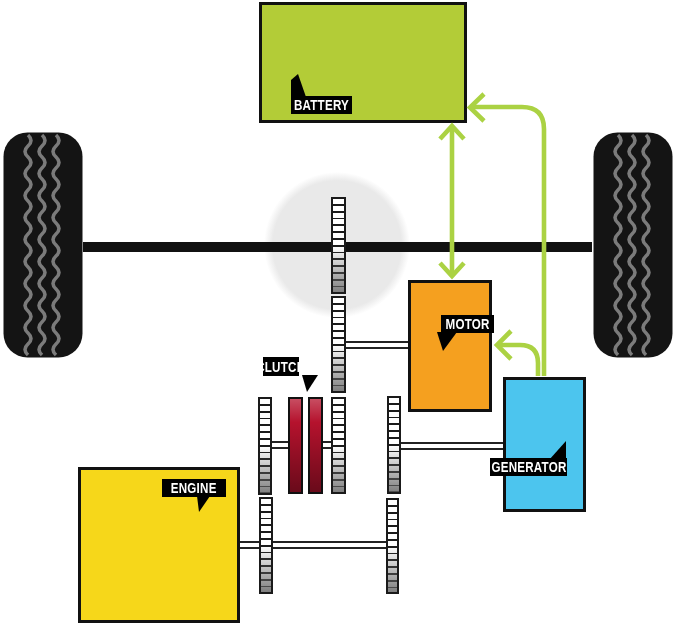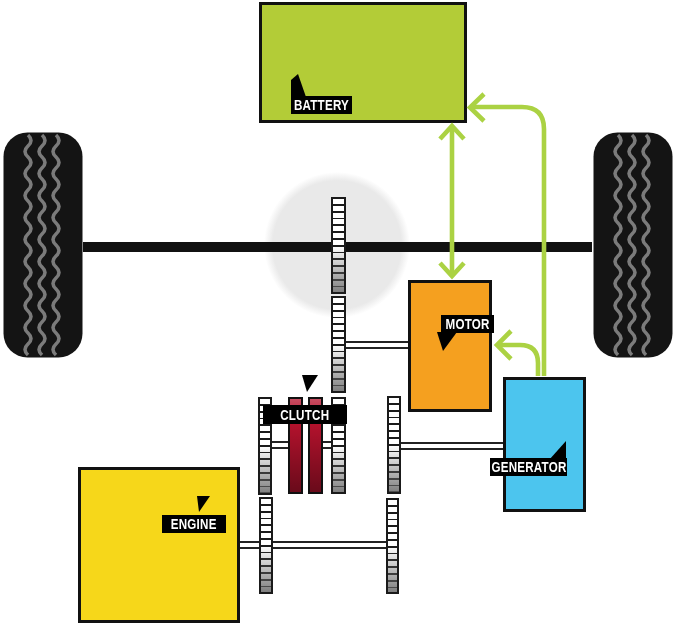--- a/index.html
+++ b/index.html
@@ -106,26 +106,26 @@
     <polygon class="tail" points="291,97 291,80 298,74 306,97"></polygon>
     <polygon class="tail" points="302,375 318,375 307,392"></polygon>
     <polygon class="tail" points="437,332 457,332 443,351"></polygon>
     <polygon class="tail" points="197,496 210,496 199,512"></polygon>
     <polygon class="tail" points="549,460 566,441 566,460"></polygon>
   </svg>
 
   <div class="abs label-box" style="left:291px;top:96px;width:61px;height:18px;">
     <span>BATTERY</span>
   </div>
-  <div class="abs label-box" style="left:263px;top:357px;width:84px;height:19px;margin-top:48px;">
+  <div class="abs label-box" style="left:263px;top:357px;width:36px;height:19px;">
     <span>CLUTCH</span>
   </div>
   <div class="abs label-box" style="left:405px;top:315px;width:53px;height:18px;margin-left:36px;">
     <span>MOTOR</span>
   </div>
   <div class="abs label-box" style="left:490px;top:458px;width:77px;height:18px;text-align:right;">
     <span>GENERATOR</span>
   </div>
-  <div class="abs label-box" style="left:162px;top:479px;width:64px;height:18px;margin-top:36px;">
+  <div class="abs label-box" style="left:162px;top:479px;width:64px;height:18px;">
     <span>ENGINE</span>
   </div>
 
 </div>
 
 </body></html>

